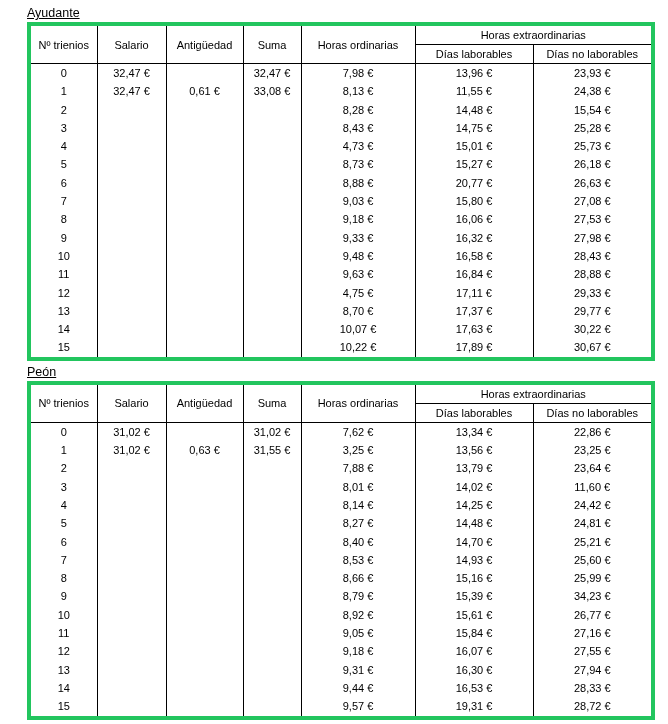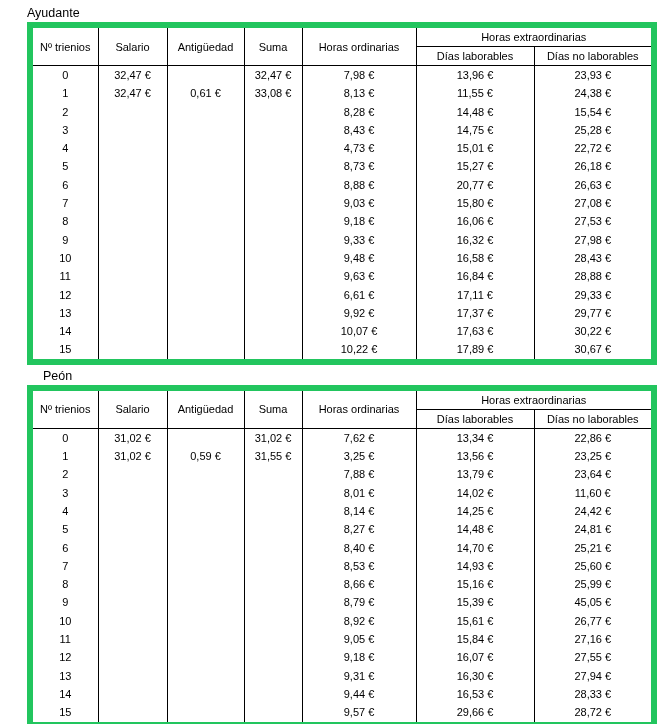--- a/index.html
+++ b/index.html
@@ -12,31 +12,31 @@
     color: #000000;
   }
   .page {
     box-sizing: border-box;
     width: 668px;
     padding: 6px 14px 0 27px;
   }
   .section-title {
     font-size: 12.5px;
     line-height: 15px;
+    text-decoration: underline;
     margin: 0 0 1px 0;
     color: #000000;
   }
   .section + .section .section-title {
     margin-top: 4px;
-    margin-left: 16px;
   }
   table.wage-table {
     border-collapse: collapse;
     table-layout: fixed;
-    border: 6px solid #22c55e;
+    border: 4px solid #22c55e;
     width: 624px;
   }
   table.wage-table th {
     border: 1px solid #000000;
     font-weight: normal;
     font-size: 11px;
     text-align: center;
     padding: 0;
     height: 18px;
     vertical-align: middle;
@@ -131,21 +131,21 @@
             <td>14,75 €</td>
             <td>25,28 €</td>
           </tr>
           <tr>
             <td>4</td>
             <td></td>
             <td></td>
             <td></td>
             <td>4,73 €</td>
             <td>15,01 €</td>
-            <td>22,72 €</td>
+            <td>25,73 €</td>
           </tr>
           <tr>
             <td>5</td>
             <td></td>
             <td></td>
             <td></td>
             <td>8,73 €</td>
             <td>15,27 €</td>
             <td>26,18 €</td>
           </tr>
@@ -201,30 +201,30 @@
             <td></td>
             <td>9,63 €</td>
             <td>16,84 €</td>
             <td>28,88 €</td>
           </tr>
           <tr>
             <td>12</td>
             <td></td>
             <td></td>
             <td></td>
-            <td>6,61 €</td>
+            <td>4,75 €</td>
             <td>17,11 €</td>
             <td>29,33 €</td>
           </tr>
           <tr>
             <td>13</td>
             <td></td>
             <td></td>
             <td></td>
-            <td>9,92 €</td>
+            <td>8,70 €</td>
             <td>17,37 €</td>
             <td>29,77 €</td>
           </tr>
           <tr>
             <td>14</td>
             <td></td>
             <td></td>
             <td></td>
             <td>10,07 €</td>
             <td>17,63 €</td>
@@ -275,21 +275,21 @@
             <td>31,02 €</td>
             <td></td>
             <td>31,02 €</td>
             <td>7,62 €</td>
             <td>13,34 €</td>
             <td>22,86 €</td>
           </tr>
           <tr>
             <td>1</td>
             <td>31,02 €</td>
-            <td>0,59 €</td>
+            <td>0,63 €</td>
             <td>31,55 €</td>
             <td>3,25 €</td>
             <td>13,56 €</td>
             <td>23,25 €</td>
           </tr>
           <tr>
             <td>2</td>
             <td></td>
             <td></td>
             <td></td>
@@ -351,21 +351,21 @@
             <td>15,16 €</td>
             <td>25,99 €</td>
           </tr>
           <tr>
             <td>9</td>
             <td></td>
             <td></td>
             <td></td>
             <td>8,79 €</td>
             <td>15,39 €</td>
-            <td>45,05 €</td>
+            <td>34,23 €</td>
           </tr>
           <tr>
             <td>10</td>
             <td></td>
             <td></td>
             <td></td>
             <td>8,92 €</td>
             <td>15,61 €</td>
             <td>26,77 €</td>
           </tr>
@@ -404,20 +404,20 @@
             <td>9,44 €</td>
             <td>16,53 €</td>
             <td>28,33 €</td>
           </tr>
           <tr>
             <td>15</td>
             <td></td>
             <td></td>
             <td></td>
             <td>9,57 €</td>
-            <td>29,66 €</td>
+            <td>19,31 €</td>
             <td>28,72 €</td>
           </tr>
         </tbody>
     </table>
   </div>
 
 </div>
 
 </body></html>

